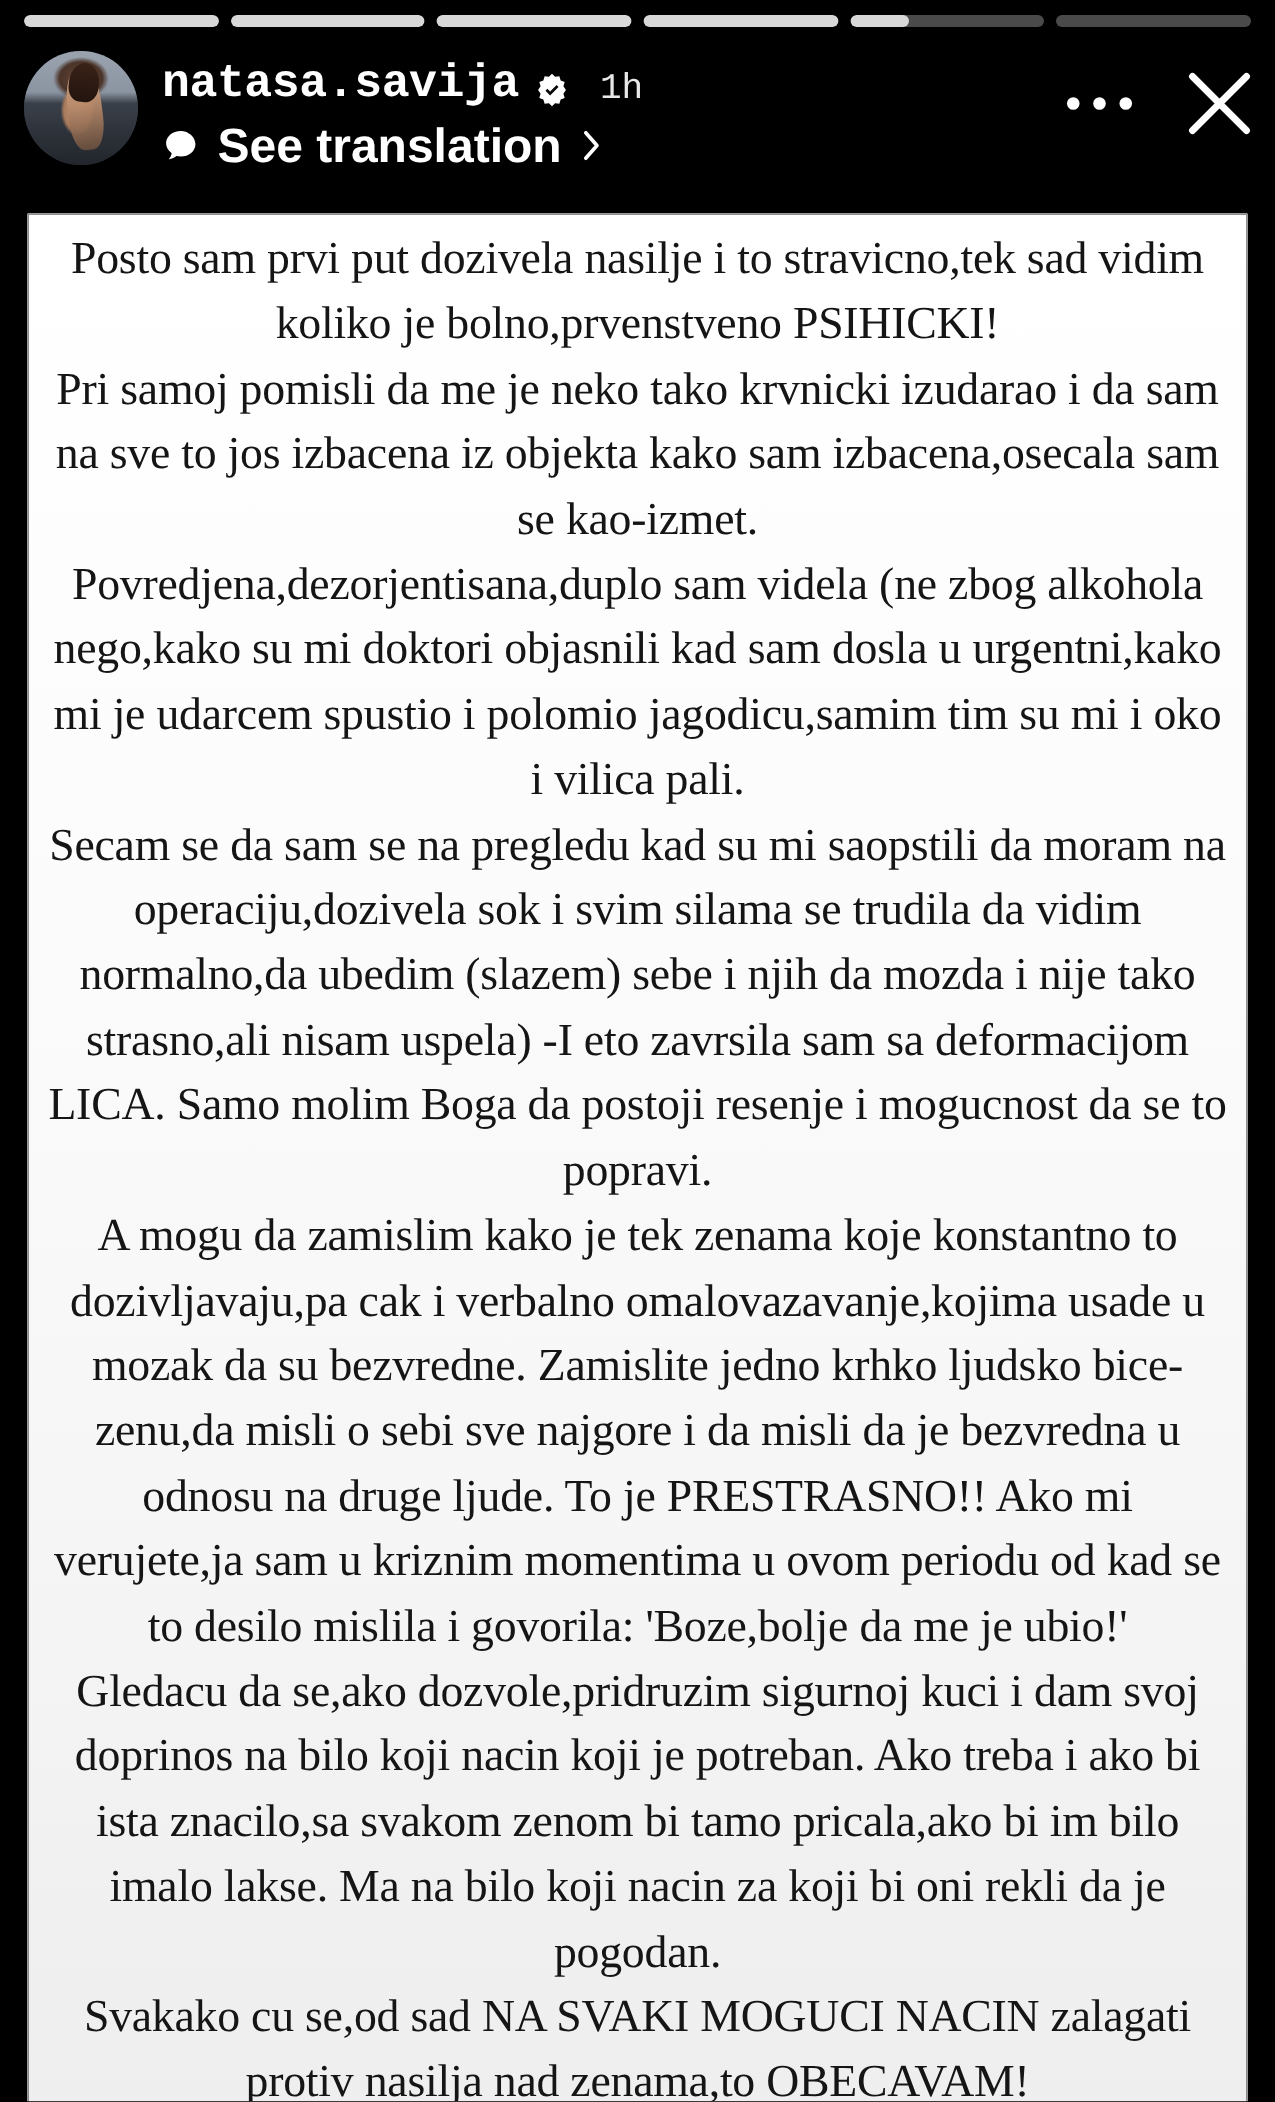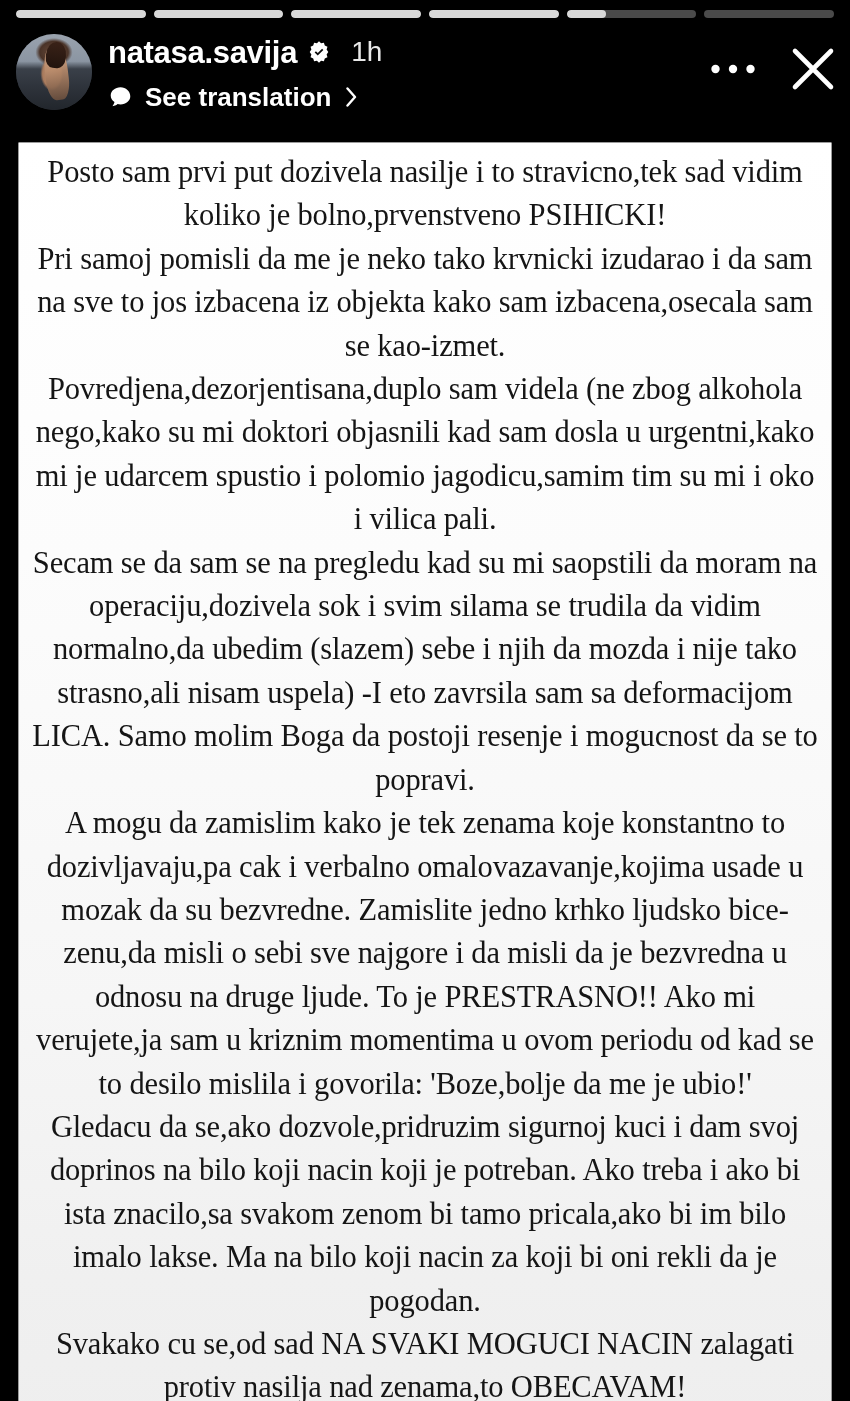--- a/index.html
+++ b/index.html
@@ -106,62 +106,63 @@
     display: flex;
     flex-direction: column;
     justify-content: flex-start;
     padding-top: 2px;
     flex: 1 1 auto;
     min-width: 0;
   }
 
   .name-row {
     display: flex;
-    align-items: center;
+    align-items: flex-end;
     height: 40px;
+    font-family: Liberation Mono, monospace;
   }
   .username {
     color: #ffffff;
     font-size: 31px;
     font-weight: bold;
     letter-spacing: -0.3px;
     line-height: 1;
     white-space: nowrap;
   }
   .verified-badge {
     margin-left: 10px;
     width: 24px;
     height: 24px;
     flex: 0 0 auto;
     display: block;
   }
   .timestamp {
     color: #e8e8e8;
-    font-size: 28px;
+    font-size: 24px;
     font-weight: normal;
     margin-left: 20px;
     line-height: 1;
     white-space: nowrap;
   }
 
   .translate-row {
     display: flex;
     align-items: center;
     margin-top: 8px;
     height: 34px;
   }
   .bubble-icon {
     width: 25px;
     height: 25px;
     flex: 0 0 auto;
     display: block;
   }
   .translate-label {
     color: #ffffff;
-    font-size: 26px;
+    font-size: 32px;
     font-weight: bold;
     margin-left: 12px;
     line-height: 1;
     white-space: nowrap;
   }
   .chevron-icon {
     width: 16px;
     height: 20px;
     margin-left: 12px;
     flex: 0 0 auto;

